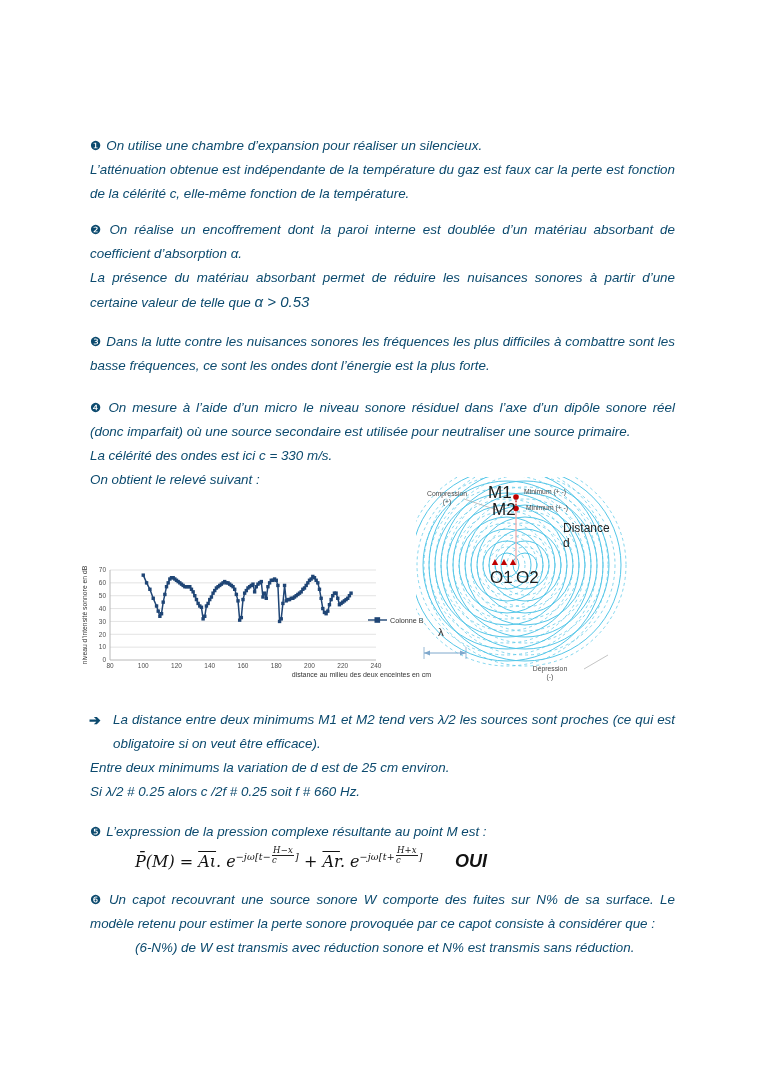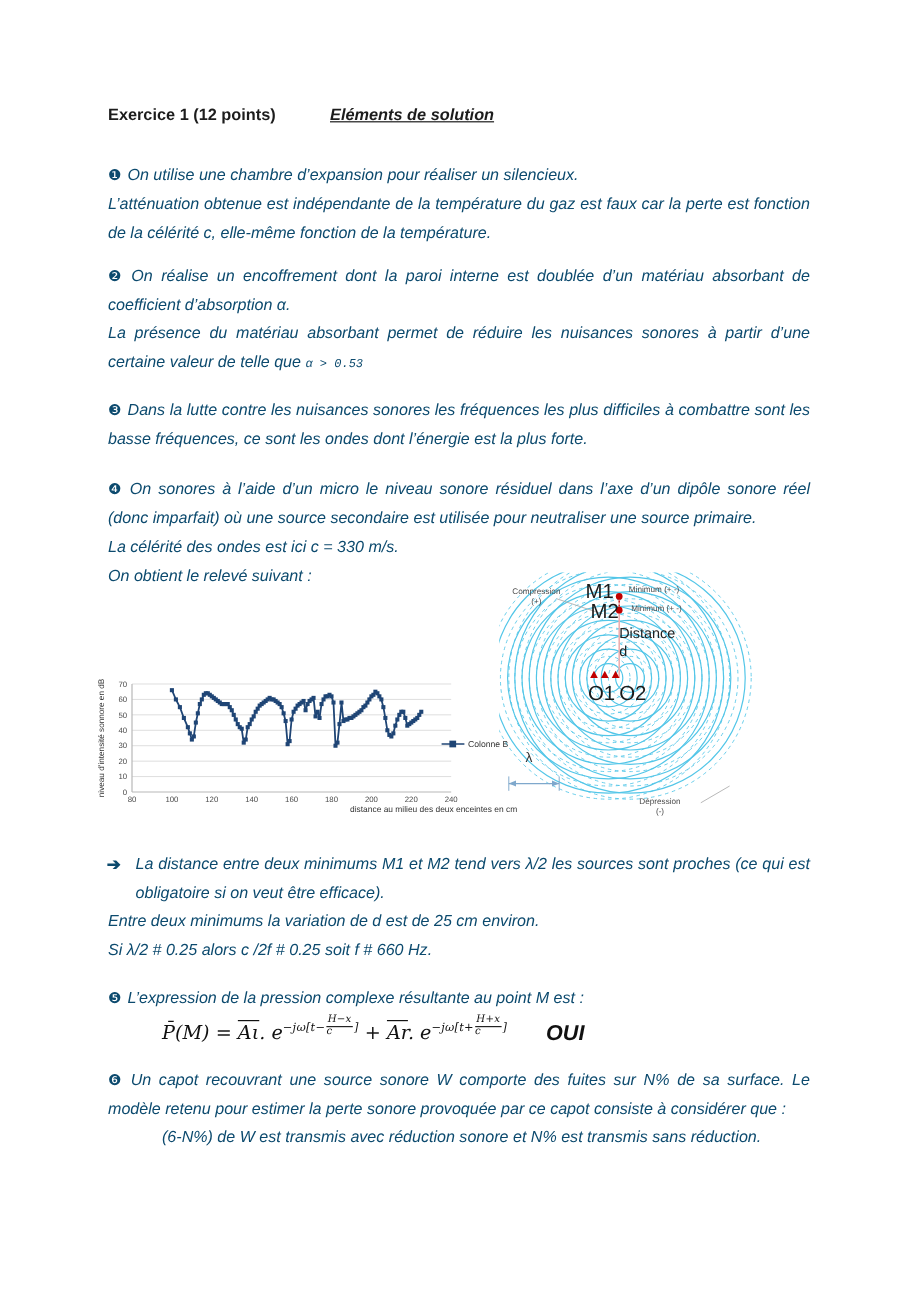--- a/index.html
+++ b/index.html
@@ -10,68 +10,64 @@
          font-size:13.4px;line-height:24px;text-align:justify;color:#0c4a6e;}
   .bullet{font-style:normal;font-size:12.5px;margin-right:5px;}
   .bline{display:block;}
   .titlebar{position:absolute;left:90px;top:88px;width:585px;font-size:13.6px;}
   .title-left{font-weight:bold;font-style:normal;}
   .title-right{position:absolute;left:185px;font-style:italic;font-weight:600;
                text-decoration:underline;}
   .hang{position:relative;padding-left:23px;}
   .hang .marker{position:absolute;left:-1px;top:0;font-style:normal;font-weight:bold;font-size:14px;}
   .indented{display:block;padding-left:45px;text-align:left;}
-  .mathy{font-family:Liberation Mono, monospace;font-size:10px;}
+  .mathy{font-family:Liberation Sans, sans-serif;font-size:15px;}
   
   .figure{position:absolute;left:0;top:460px;width:763px;height:245px;}
   .chartbox{position:absolute;left:80px;top:86px;width:360px;height:142px;}
   .diagbox{position:absolute;left:416px;top:17px;width:282px;height:218px;}
   .diagbox .lbl{position:absolute;font-style:normal;white-space:nowrap;}
   .lbl-bold{font-weight:normal;font-size:17px;color:#1a1a1a;}
   .lbl-small{font-size:6.8px;color:#4a4a4a;}
-  .lbl-med{font-size:12px;color:#222;}
+  .lbl-med{font-size:12px;color:#222;margin-left:47px;}
   .lbl-center{text-align:center;line-height:1.25;}
   
   .formula{position:absolute;left:135px;top:846px;width:540px;height:34px;
            font-family:"DejaVu Serif",serif;font-style:italic;font-size:16px;color:#111;}
   .formula .ov{text-decoration:overline;}
   .formula sup.exp{font-size:9.5px;vertical-align:7px;letter-spacing:0.2px;}
   .frac{display:inline-block;vertical-align:-0.45em;
         font-size:8.5px;line-height:1.1;margin:0 1px;}
   .frac .num{display:block;border-bottom:0.8px solid #222;padding:0 1px;}
   .frac .den{display:block;}
   .oui{position:absolute;left:320px;top:5px;font-family:"Liberation Sans",sans-serif;
        font-style:italic;font-weight:600;font-size:18px;color:#111;}
 </style>
 </head>
 <body>
 
 <div class="page">
 
-  <div class="titlebar">
-    <span class="title-left">Exercice 1 (12 points)</span>
-    <span class="title-right">Eléments de solution</span>
-  </div>
 
   <div class="block" style="top:134px">
     <span class="bullet">❶</span><span>On utilise une chambre d’expansion pour réaliser un silencieux.</span>
     <span class="bline">L’atténuation obtenue est indépendante de la température du gaz est faux car la perte est fonction de la célérité c, elle-même fonction de la température.</span>
   </div>
 
   <div class="block" style="top:218px">
     <span class="bullet">❷</span><span>On réalise un encoffrement dont la paroi interne est doublée d’un matériau absorbant de coefficient d’absorption α.</span>
     <span class="bline"><span>La présence du matériau absorbant permet de réduire les nuisances sonores à partir d’une certaine valeur de  telle que </span><span class="mathy">α &gt; 0.53</span></span>
   </div>
 
   <div class="block" style="top:330px">
     <span class="bullet">❸</span><span>Dans la lutte contre les nuisances sonores les fréquences les plus difficiles à combattre sont les basse fréquences, ce sont les ondes dont l’énergie est la plus forte.</span>
   </div>
 
   <div class="block" style="top:396px">
-    <span class="bullet">❹</span><span>On sonores à l’aide d’un micro le niveau sonore résiduel dans l’axe d’un dipôle sonore réel (donc imparfait) où une source secondaire est utilisée pour neutraliser une source primaire.</span>
+    <span class="bullet">❹</span><span>On mesure à l’aide d’un micro le niveau sonore résiduel dans l’axe d’un dipôle sonore réel (donc imparfait) où une source secondaire est utilisée pour neutraliser une source primaire.</span>
     <span class="bline">La célérité des ondes est ici c = 330 m/s.</span>
     <span class="bline">On obtient le relevé suivant :</span>
   </div>
 
   <div class="figure">
     <div class="chartbox">
       <svg id="chart-svg" width="360" height="142">
           <g>
             <line x1="30" y1="101.14285714285714" x2="296" y2="101.14285714285714" stroke="#dcdcdc" stroke-width="0.8"></line>
             <line x1="30" y1="88.28571428571428" x2="296" y2="88.28571428571428" stroke="#dcdcdc" stroke-width="0.8"></line>

